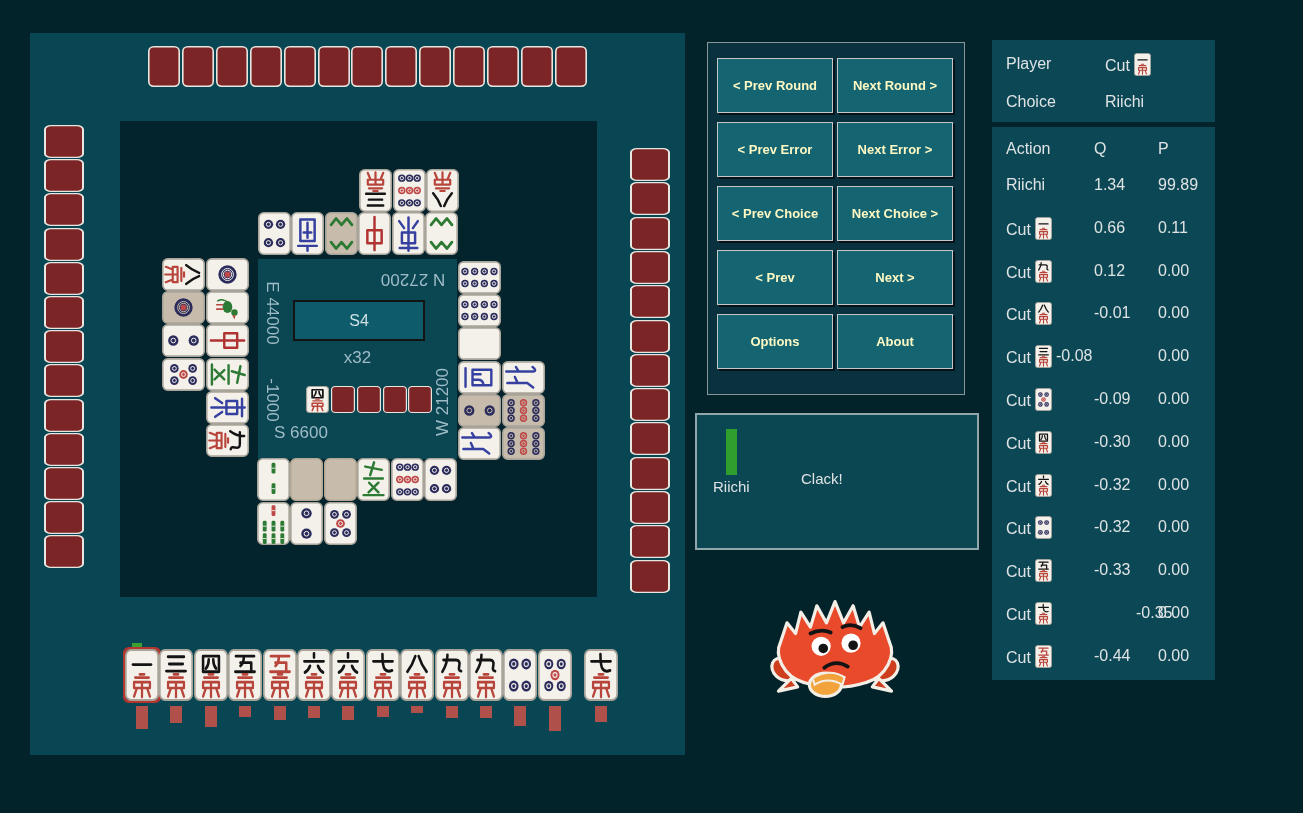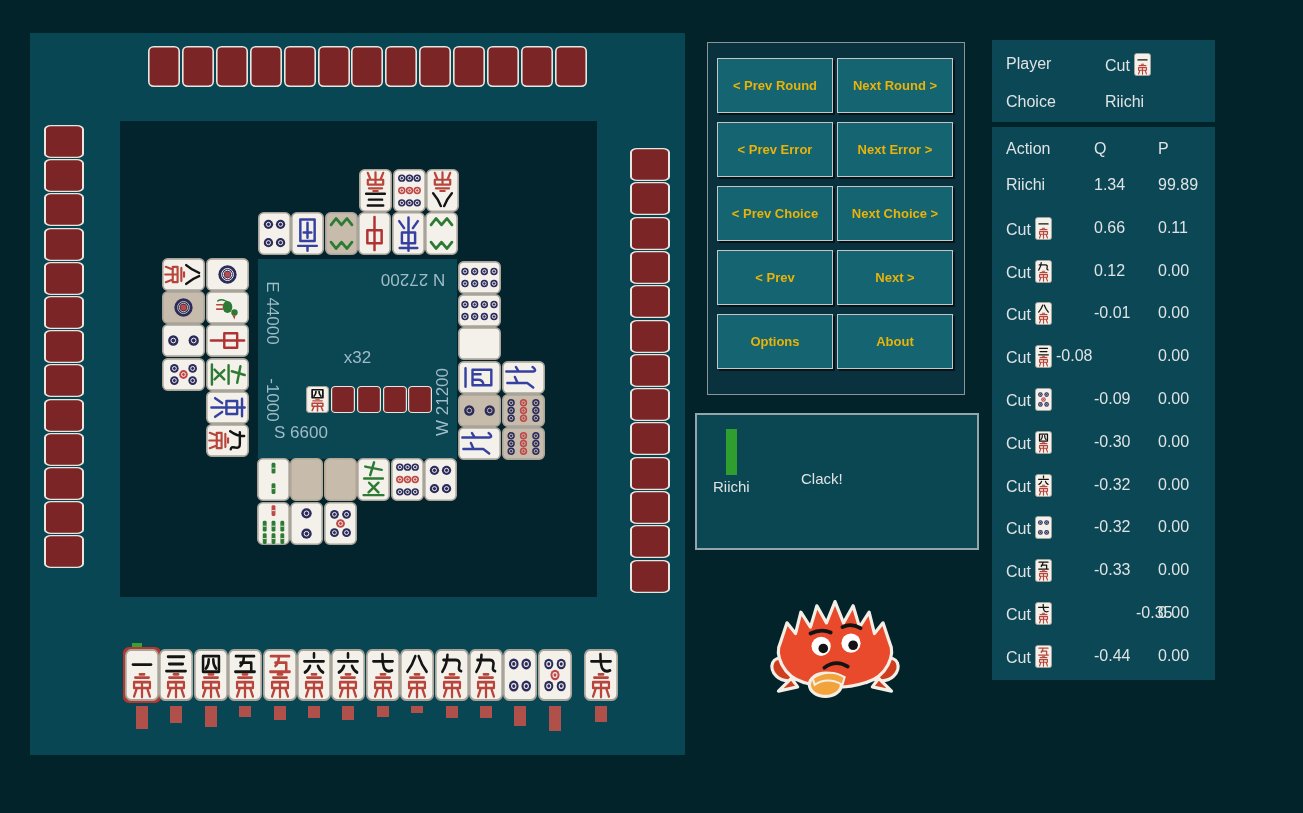--- a/index.html
+++ b/index.html
@@ -3,39 +3,43 @@
 <meta charset="utf-8">
 <style>
   html,body{margin:0;padding:0;background:#03232b;}
   #app{position:relative;width:1303px;height:813px;background:#03232b;overflow:hidden;
        font-family:"Liberation Sans",sans-serif;color:#dfe3e4;}
   .abs{position:absolute;}
   .panel{position:absolute;background:#0b4754;}
   .tileWrap{position:absolute;}
   .tileWrap .ti{position:absolute;}
   .btn{position:absolute;width:114px;height:53px;background:#156472;border:1px solid #c6c6c6;
-       box-shadow:2px 2px 0 #04141a;color:#eab308;font-size:13px;font-weight:bold;
+       box-shadow:2px 2px 0 #04141a;color:#fef9c3;font-size:13px;font-weight:bold;
        display:flex;align-items:center;justify-content:center;cursor:pointer;}
   .scoreTxt{position:absolute;color:#9fbcc6;font-size:17px;white-space:nowrap;text-align:center;}
   .rowTxt{position:absolute;font-size:16px;color:#dfe3e4;white-space:nowrap;}
   .sel{outline:3px solid #b5352f;outline-offset:-1px;border-radius:4px;}
   .bar{position:absolute;background:#b0504a;width:12px;}
   .miniTile{display:inline-block;width:17px;height:23px;vertical-align:middle;position:relative;top:-2px;}
 </style>
 </head>
 <body>
 
 <div id="app">
 
   <div class="panel" id="tablePanel" style="left:30px;top:33px;width:655px;height:722px;background:#074652;"></div>
 
   <div class="abs" id="board" style="left:120px;top:121px;width:477px;height:476px;background:#04242d;"></div>
 
   <div class="abs" style="left:258px;top:259px;width:199px;height:200px;background:#0b4653;"></div>
 
+  <div class="abs" style="left:293px;top:300px;width:128px;height:37px;background:#0e5b6b;border:2px solid #141414;
+              display:flex;align-items:center;justify-content:center;font-size:16px;color:#cfe0e5;">
+    <span>S4</span>
+  </div>
 
   <div class="scoreTxt" style="left:258px;top:348px;width:199px;">x32</div>
 
   <div class="scoreTxt" style="left:227px;top:303px;width:90px;transform:rotate(90deg);">E 44000</div>
   <div class="scoreTxt" style="left:227px;top:390px;width:90px;transform:rotate(90deg);">-1000</div>
   <div class="scoreTxt" style="left:368px;top:269px;width:90px;transform:rotate(180deg);">N 27200</div>
   <div class="scoreTxt" style="left:398px;top:392px;width:90px;transform:rotate(-90deg);">W 21200</div>
   <div class="scoreTxt" style="left:274px;top:423px;width:90px;text-align:left;">S 6600</div>
 
   <div class="abs" style="left:132px;top:643px;width:10px;height:5px;background:#3aa02f;"></div>

